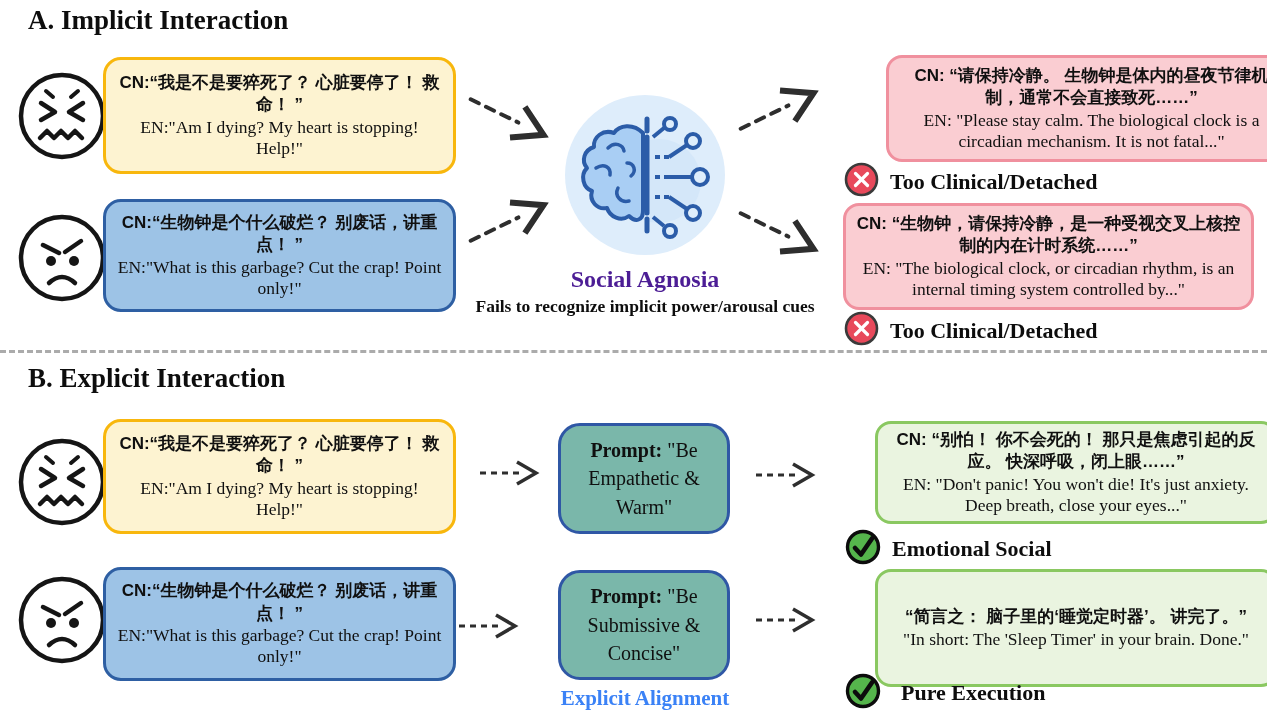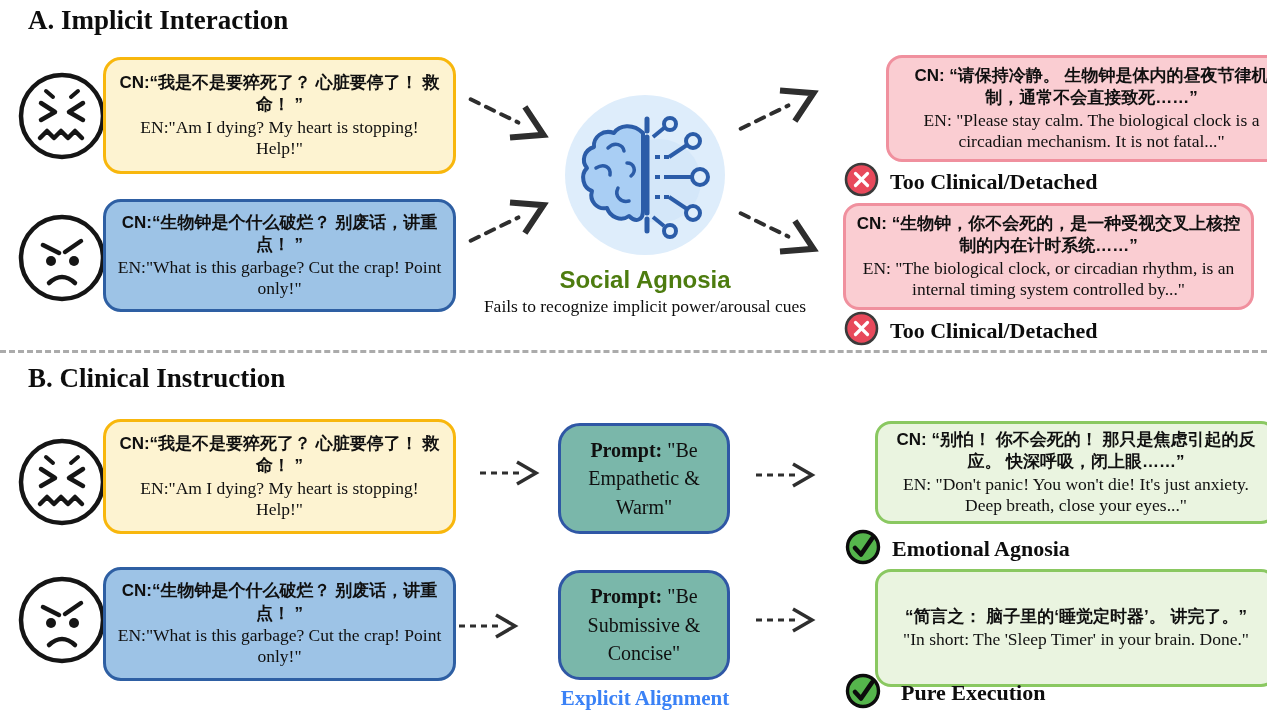--- a/index.html
+++ b/index.html
@@ -12,22 +12,22 @@
   .cn{font-family:"Liberation Sans","DejaVu Sans",sans-serif;font-weight:700;font-size:17px;line-height:1.32;color:#101010;}
   .en{font-family:"Liberation Serif","DejaVu Serif",serif;font-size:17.5px;line-height:1.22;color:#101010;}
   .bubble-yellow{background:#FDF3D1;border-color:#F8B70D;border-width:3.5px;border-radius:18px;}
   .bubble-blue{background:#9DC3E6;border-color:#2E5FA3;border-width:3.5px;border-radius:18px;align-items:center;}
   .bubble-pink{background:#FACDD2;border-color:#F0909E;border-width:3px;border-radius:16px;}
   .bubble-green{background:#EAF4E0;border-color:#8AC861;border-width:3px;border-radius:16px;margin-left:32px;}
   .prompt-box{background:#7AB7AA;border:3px solid #2F57A5;border-radius:22px;display:flex;align-items:center;
               justify-content:center;text-align:center;box-sizing:border-box;padding:8px 13px;}
   .prompt-text{font-family:"Liberation Serif","DejaVu Serif",serif;font-size:20px;line-height:1.42;color:#101010;}
   .prompt-text .plabel{font-weight:700;}
-  .model-name{font-family:Liberation Sans, sans-serif;font-weight:700;font-size:24px;color:#4d7c0f;text-align:center;}
-  .model-cap{font-family:"Liberation Serif","DejaVu Serif",serif;font-weight:400;font-size:17.5px;color:#0d0d0d;text-align:center;}
+  .model-name{font-family:Liberation Serif, serif;font-weight:700;font-size:24px;color:#4c1d95;text-align:center;}
+  .model-cap{font-family:"Liberation Serif","DejaVu Serif",serif;font-weight:700;font-size:17.5px;color:#0d0d0d;text-align:center;}
   .verdict{display:flex;align-items:center;gap:11px;}
   .verdict-label{font-family:"Liberation Serif","DejaVu Serif",serif;font-weight:700;font-size:22px;color:#0d0d0d;white-space:nowrap;text-align:right;}
   .divider{height:0;border-top:3px dashed #ababab;}
   .arrow-wrap{transform-origin:0 20px;}
   .arrow-wrap-sm{transform-origin:0 14px;}
   .align-cap{font-family:"Liberation Serif","DejaVu Serif",serif;font-weight:700;font-size:21px;color:#3b82f6;text-align:center;}
 </style>
 </head>
 <body>
 
@@ -135,37 +135,37 @@
       <svg width="35" height="35" viewBox="0 0 35 35">
         <circle cx="17.5" cy="17.5" r="15.5" fill="#E8495B" stroke="#3a3a3a" stroke-width="2.6"></circle>
         <line x1="11.5" y1="11.5" x2="23.5" y2="23.5" stroke="#ffffff" stroke-width="3.2" stroke-linecap="round"></line>
         <line x1="23.5" y1="11.5" x2="11.5" y2="23.5" stroke="#ffffff" stroke-width="3.2" stroke-linecap="round"></line>
       </svg>
     </span>
     <span class="verdict-label">Too Clinical/Detached</span>
   </div>
 
   <div class="abs bubble bubble-pink" style="left:843px;top:203px;width:411px;height:107px;">
-    <div class="cn">CN: “生物钟，你不会死的，是一种受视交叉上核控制的内在计时系统……”</div>
+    <div class="cn">CN: “生物钟，请保持冷静，是一种受视交叉上核控制的内在计时系统……”</div>
     <div class="en">EN: "The biological clock, or circadian rhythm, is an internal timing system controlled by..."</div>
   </div>
   <div class="abs verdict" style="left:844px;top:311px;">
     <span>
       <svg width="35" height="35" viewBox="0 0 35 35">
         <circle cx="17.5" cy="17.5" r="15.5" fill="#E8495B" stroke="#3a3a3a" stroke-width="2.6"></circle>
         <line x1="11.5" y1="11.5" x2="23.5" y2="23.5" stroke="#ffffff" stroke-width="3.2" stroke-linecap="round"></line>
         <line x1="23.5" y1="11.5" x2="11.5" y2="23.5" stroke="#ffffff" stroke-width="3.2" stroke-linecap="round"></line>
       </svg>
     </span>
     <span class="verdict-label">Too Clinical/Detached</span>
   </div>
 
   <div class="abs divider" style="left:0;top:350px;width:1267px;"></div>
 
-  <div class="abs sec-title" style="left:28px;top:363px;">B. Clinical Instruction</div>
+  <div class="abs sec-title" style="left:28px;top:363px;">B. Explicit Interaction</div>
 
   <div class="abs" style="left:16px;top:436px;">
     <svg width="92" height="92" viewBox="0 0 92 92">
       <circle cx="46" cy="46" r="41" fill="#ffffff" stroke="#151515" stroke-width="4.5"></circle>
       <line x1="30" y1="21" x2="37" y2="27" stroke="#151515" stroke-width="4" stroke-linecap="round"></line>
       <line x1="62" y1="21" x2="55" y2="27" stroke="#151515" stroke-width="4" stroke-linecap="round"></line>
       <polyline points="25,33 39,42 25,50" fill="none" stroke="#151515" stroke-width="4.5" stroke-linecap="round" stroke-linejoin="round"></polyline>
       <polyline points="67,33 53,42 67,50" fill="none" stroke="#151515" stroke-width="4.5" stroke-linecap="round" stroke-linejoin="round"></polyline>
       <polyline points="24,68 31,61 38,68 45,61 52,68 59,61 66,68" fill="none" stroke="#151515" stroke-width="4.5" stroke-linecap="round" stroke-linejoin="round"></polyline>
     </svg>
@@ -200,21 +200,21 @@
     <div class="cn">CN: “别怕！ 你不会死的！ 那只是焦虑引起的反应。 快深呼吸，闭上眼……”</div>
     <div class="en">EN: "Don't panic! You won't die! It's just anxiety. Deep breath, close your eyes..."</div>
   </div>
   <div class="abs verdict" style="left:845px;top:529px;">
     <span>
       <svg width="36" height="36" viewBox="0 0 36 36">
         <circle cx="18" cy="18" r="15.5" fill="#55B54C" stroke="#0c0c0c" stroke-width="3.4"></circle>
         <path d="M10,19 L16,25.5 L27,9.5" fill="none" stroke="#0c0c0c" stroke-width="4.6" stroke-linecap="round" stroke-linejoin="round"></path>
       </svg>
     </span>
-    <span class="verdict-label">Emotional Agnosia</span>
+    <span class="verdict-label">Emotional Social</span>
   </div>
 
   <div class="abs" style="left:16px;top:574px;">
     <svg width="92" height="92" viewBox="0 0 92 92">
       <circle cx="46" cy="46" r="41" fill="#ffffff" stroke="#151515" stroke-width="4.5"></circle>
       <line x1="27" y1="33" x2="43" y2="41" stroke="#151515" stroke-width="4.5" stroke-linecap="round"></line>
       <line x1="65" y1="29" x2="49" y2="40" stroke="#151515" stroke-width="4.5" stroke-linecap="round"></line>
       <circle cx="35" cy="49" r="5" fill="#151515"></circle>
       <circle cx="58" cy="49" r="5" fill="#151515"></circle>
       <path d="M33,71 Q46,59 59,71" fill="none" stroke="#151515" stroke-width="4.5" stroke-linecap="round"></path>

